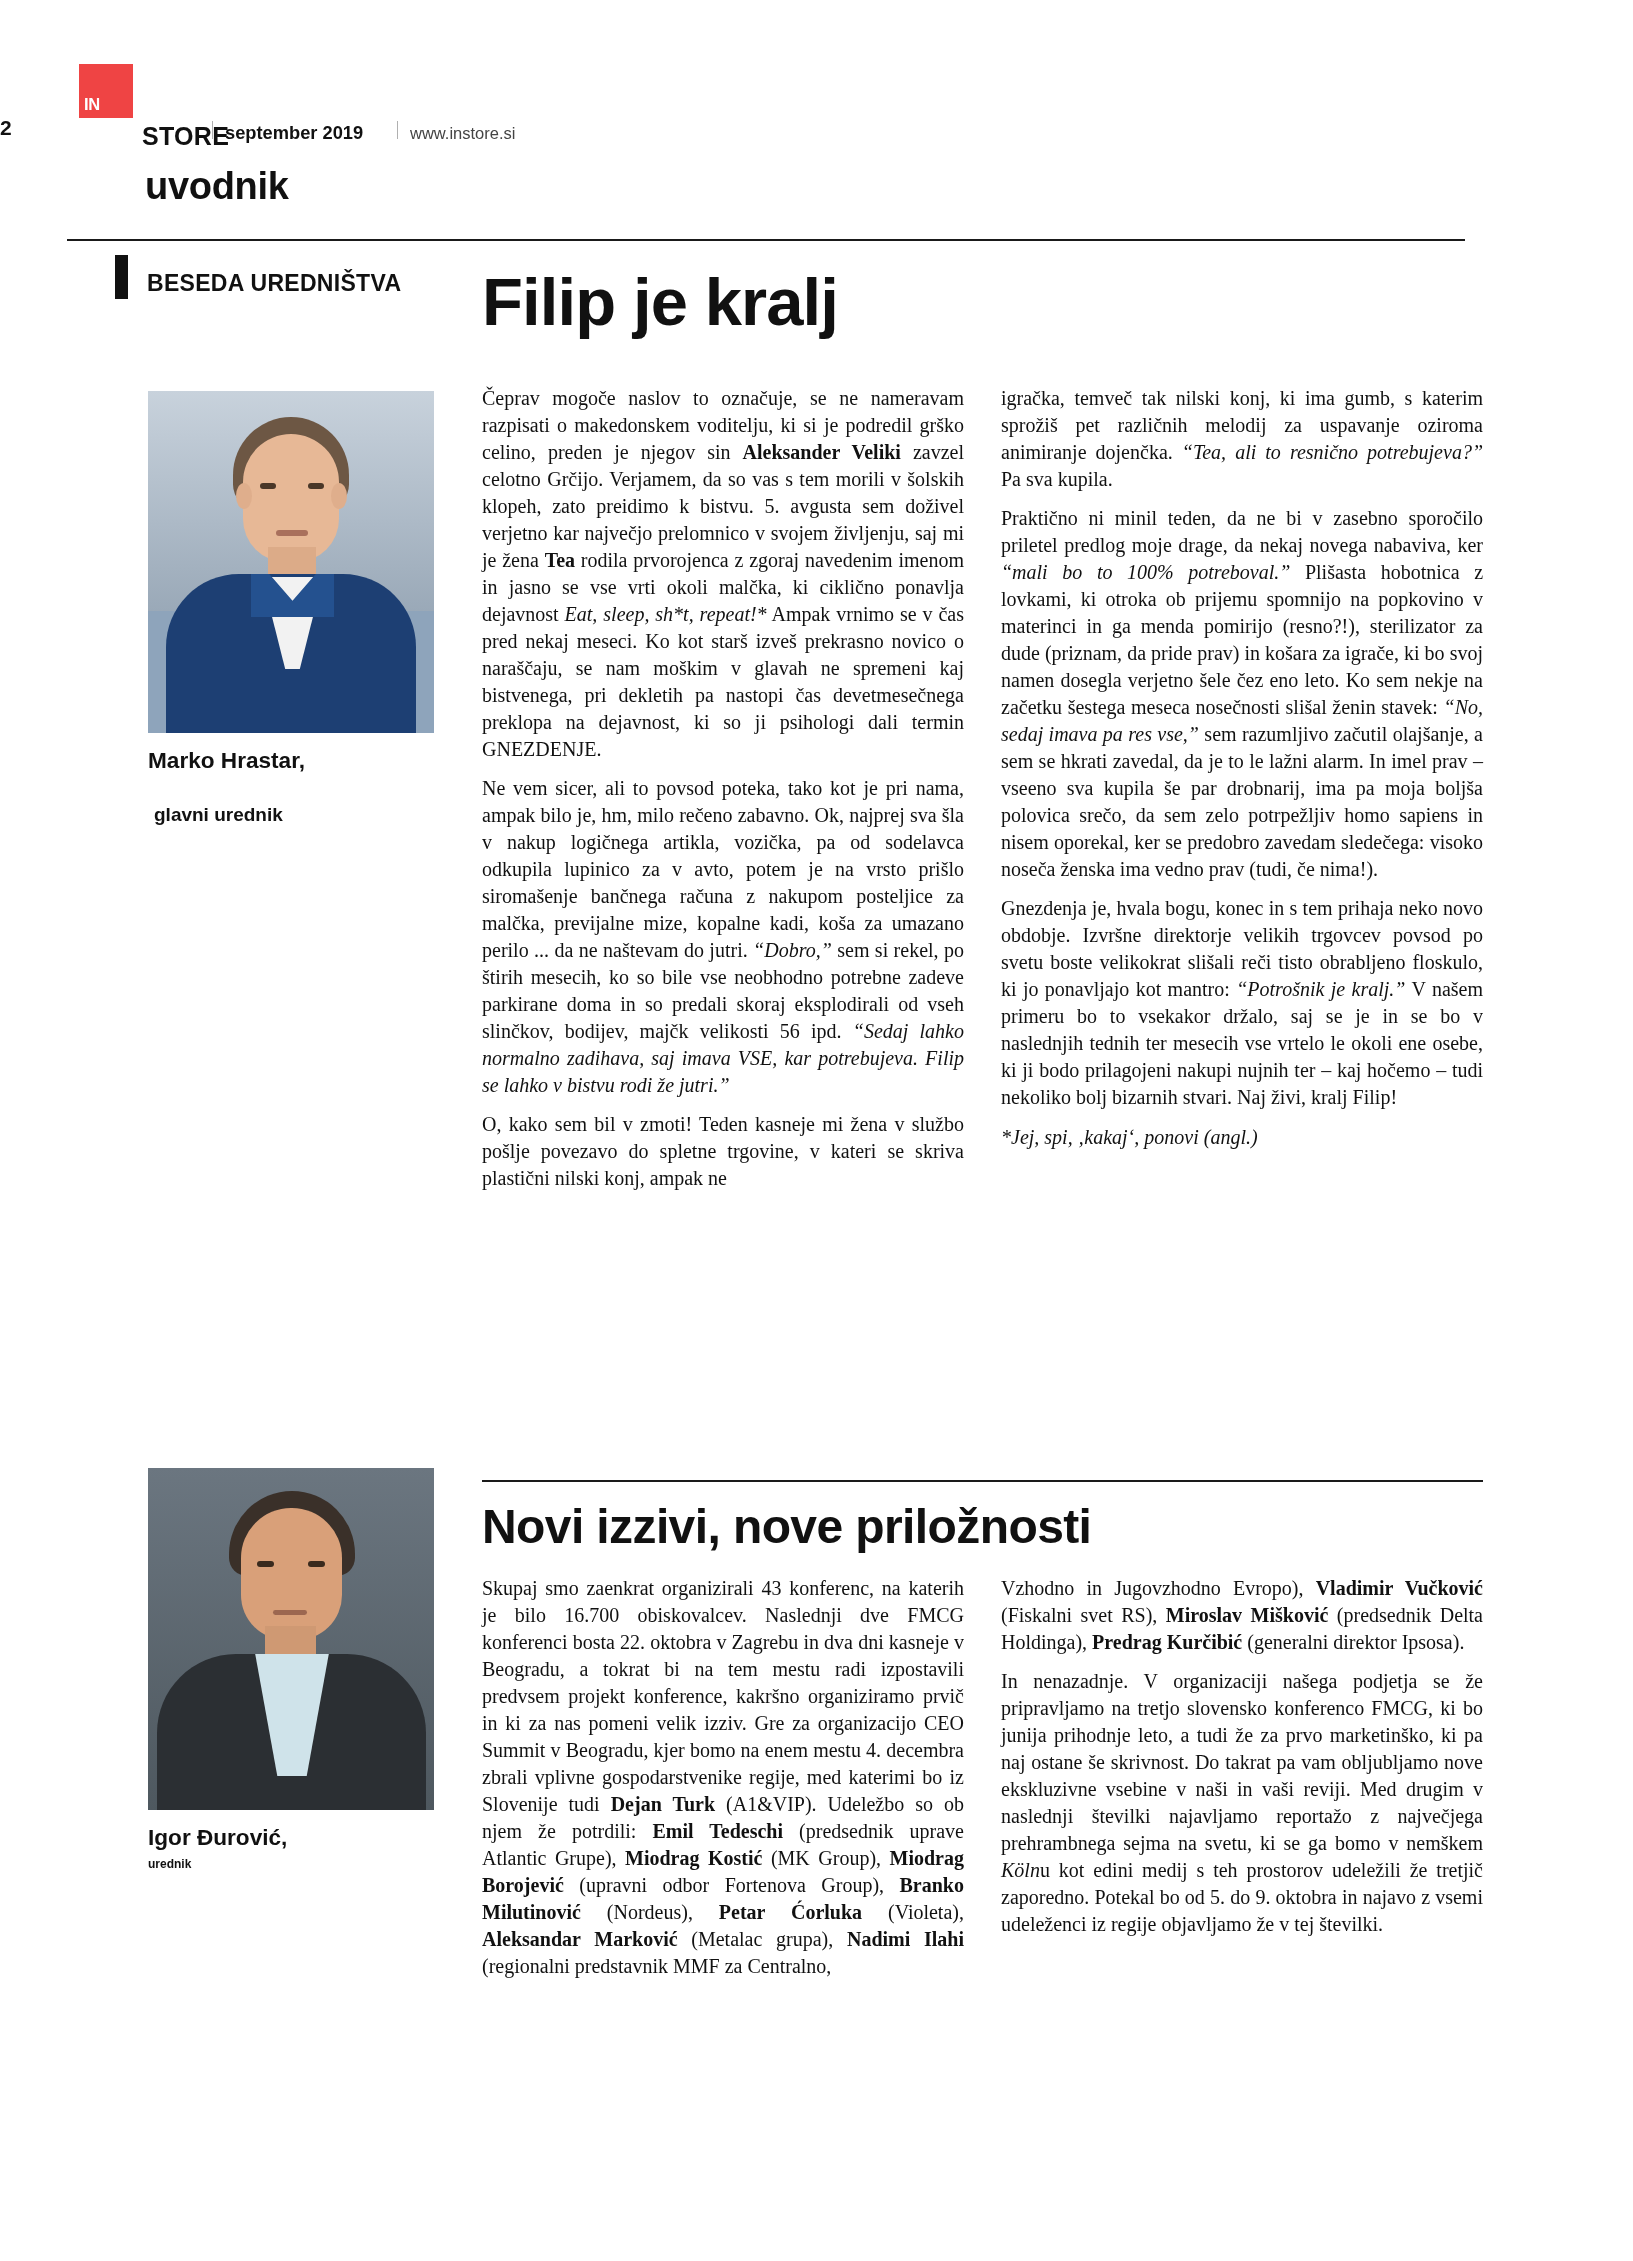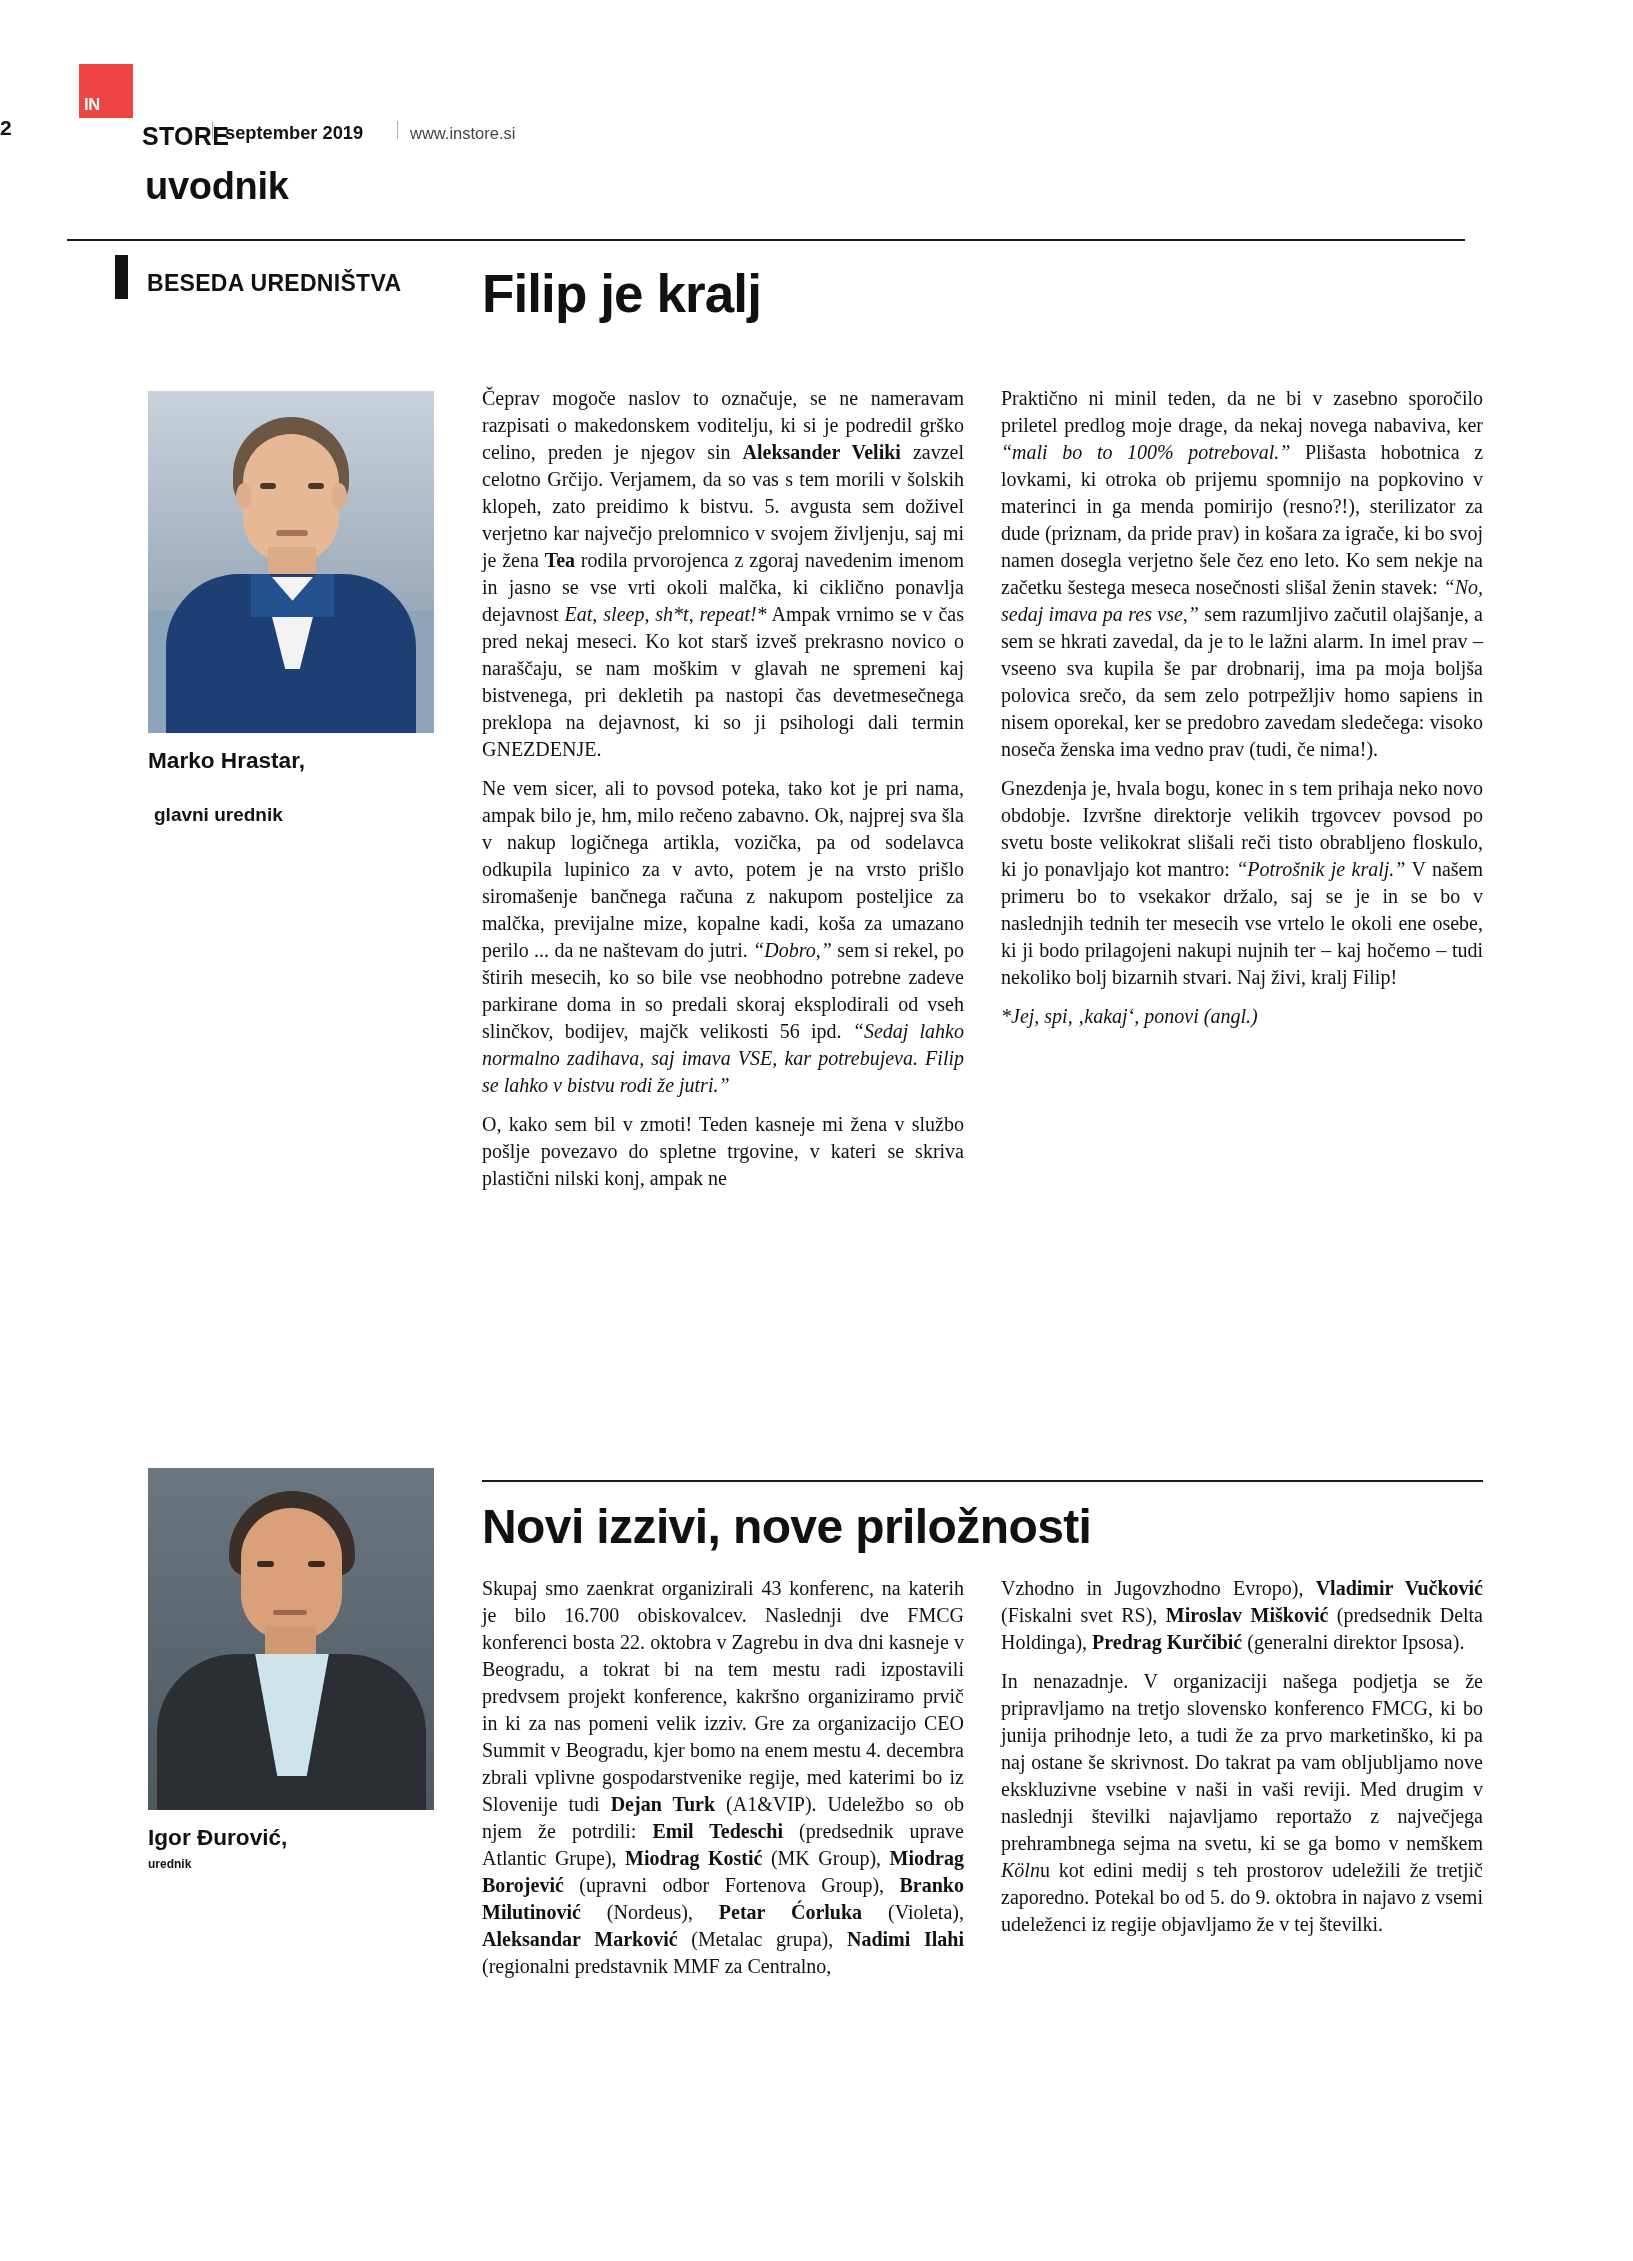--- a/index.html
+++ b/index.html
@@ -123,21 +123,21 @@
     color: #111;
   }
 
   
   .headline-1 {
     position: absolute;
     left: 482px;
     top: 263px;
     font-family: "Liberation Sans", sans-serif;
     font-weight: bold;
-    font-size: 53px;
+    font-size: 67px;
     letter-spacing: -0.9px;
     color: #111;
   }
 
   .photo1 {
     position: absolute;
     left: 148px;
     top: 391px;
     width: 286px;
     height: 342px;
@@ -364,20 +364,21 @@
     </div>
     <div class="byline-name">Marko Hrastar,</div>
     <div class="byline-role">glavni urednik</div>
 
     <div class="col" id="a1-col1">
         <p>Čeprav mogoče naslov to označuje, se ne nameravam razpisati o makedonskem voditelju, ki si je podredil grško celino, preden je njegov sin <b>Aleksander Veliki</b> zavzel celotno Grčijo. Verjamem, da so vas s tem morili v šolskih klopeh, zato preidimo k bistvu. 5. avgusta sem doživel verjetno kar največjo prelomnico v svojem življenju, saj mi je žena <b>Tea</b> rodila prvorojenca z zgoraj navedenim imenom in jasno se vse vrti okoli malčka, ki ciklično ponavlja dejavnost <i>Eat, sleep, sh*t, repeat!*</i> Ampak vrnimo se v čas pred nekaj meseci. Ko kot starš izveš prekrasno novico o naraščaju, se nam moškim v glavah ne spremeni kaj bistvenega, pri dekletih pa nastopi čas devetmesečnega preklopa na dejavnost, ki so ji psihologi dali termin GNEZDENJE.</p>
         <p>Ne vem sicer, ali to povsod poteka, tako kot je pri nama, ampak bilo je, hm, milo rečeno zabavno. Ok, najprej sva šla v nakup logičnega artikla, vozička, pa od sodelavca odkupila lupinico za v avto, potem je na vrsto prišlo siromašenje bančnega računa z nakupom posteljice za malčka, previjalne mize, kopalne kadi, koša za umazano perilo ... da ne naštevam do jutri. <i>“Dobro,”</i> sem si rekel, po štirih mesecih, ko so bile vse neobhodno potrebne zadeve parkirane doma in so predali skoraj eksplodirali od vseh slinčkov, bodijev, majčk velikosti 56 ipd. <i>“Sedaj lahko normalno zadihava, saj imava VSE, kar potrebujeva. Filip se lahko v bistvu rodi že jutri.”</i></p>
         <p>O, kako sem bil v zmoti! Teden kasneje mi žena v službo pošlje povezavo do spletne trgovine, v kateri se skriva plastični nilski konj, ampak ne</p>
       </div>
     <div class="col" id="a1-col2">
+        <p>igračka, temveč tak nilski konj, ki ima gumb, s katerim sprožiš pet različnih melodij za uspavanje oziroma animiranje dojenčka. <i>“Tea, ali to resnično potrebujeva?”</i> Pa sva kupila.</p>
         <p>Praktično ni minil teden, da ne bi v zasebno sporočilo priletel predlog moje drage, da nekaj novega nabaviva, ker <i>“mali bo to 100% potreboval.”</i> Plišasta hobotnica z lovkami, ki otroka ob prijemu spomnijo na popkovino v materinci in ga menda pomirijo (resno?!), sterilizator za dude (priznam, da pride prav) in košara za igrače, ki bo svoj namen dosegla verjetno šele čez eno leto. Ko sem nekje na začetku šestega meseca nosečnosti slišal ženin stavek: <i>“No, sedaj imava pa res vse,”</i> sem razumljivo začutil olajšanje, a sem se hkrati zavedal, da je to le lažni alarm. In imel prav – vseeno sva kupila še par drobnarij, ima pa moja boljša polovica srečo, da sem zelo potrpežljiv homo sapiens in nisem oporekal, ker se predobro zavedam sledečega: visoko noseča ženska ima vedno prav (tudi, če nima!).</p>
         <p>Gnezdenja je, hvala bogu, konec in s tem prihaja neko novo obdobje. Izvršne direktorje velikih trgovcev povsod po svetu boste velikokrat slišali reči tisto obrabljeno floskulo, ki jo ponavljajo kot mantro: <i>“Potrošnik je kralj.”</i> V našem primeru bo to vsekakor držalo, saj se je in se bo v naslednjih tednih ter mesecih vse vrtelo le okoli ene osebe, ki ji bodo prilagojeni nakupi nujnih ter – kaj hočemo – tudi nekoliko bolj bizarnih stvari. Naj živi, kralj Filip!</p>
         <p><i>*Jej, spi, ‚kakaj‘, ponovi (angl.)</i></p>
       </div>
   </div>
 
   <div class="rule-mid"></div>
 
   <div>
     <div class="headline-2">Novi izzivi, nove priložnosti</div>

